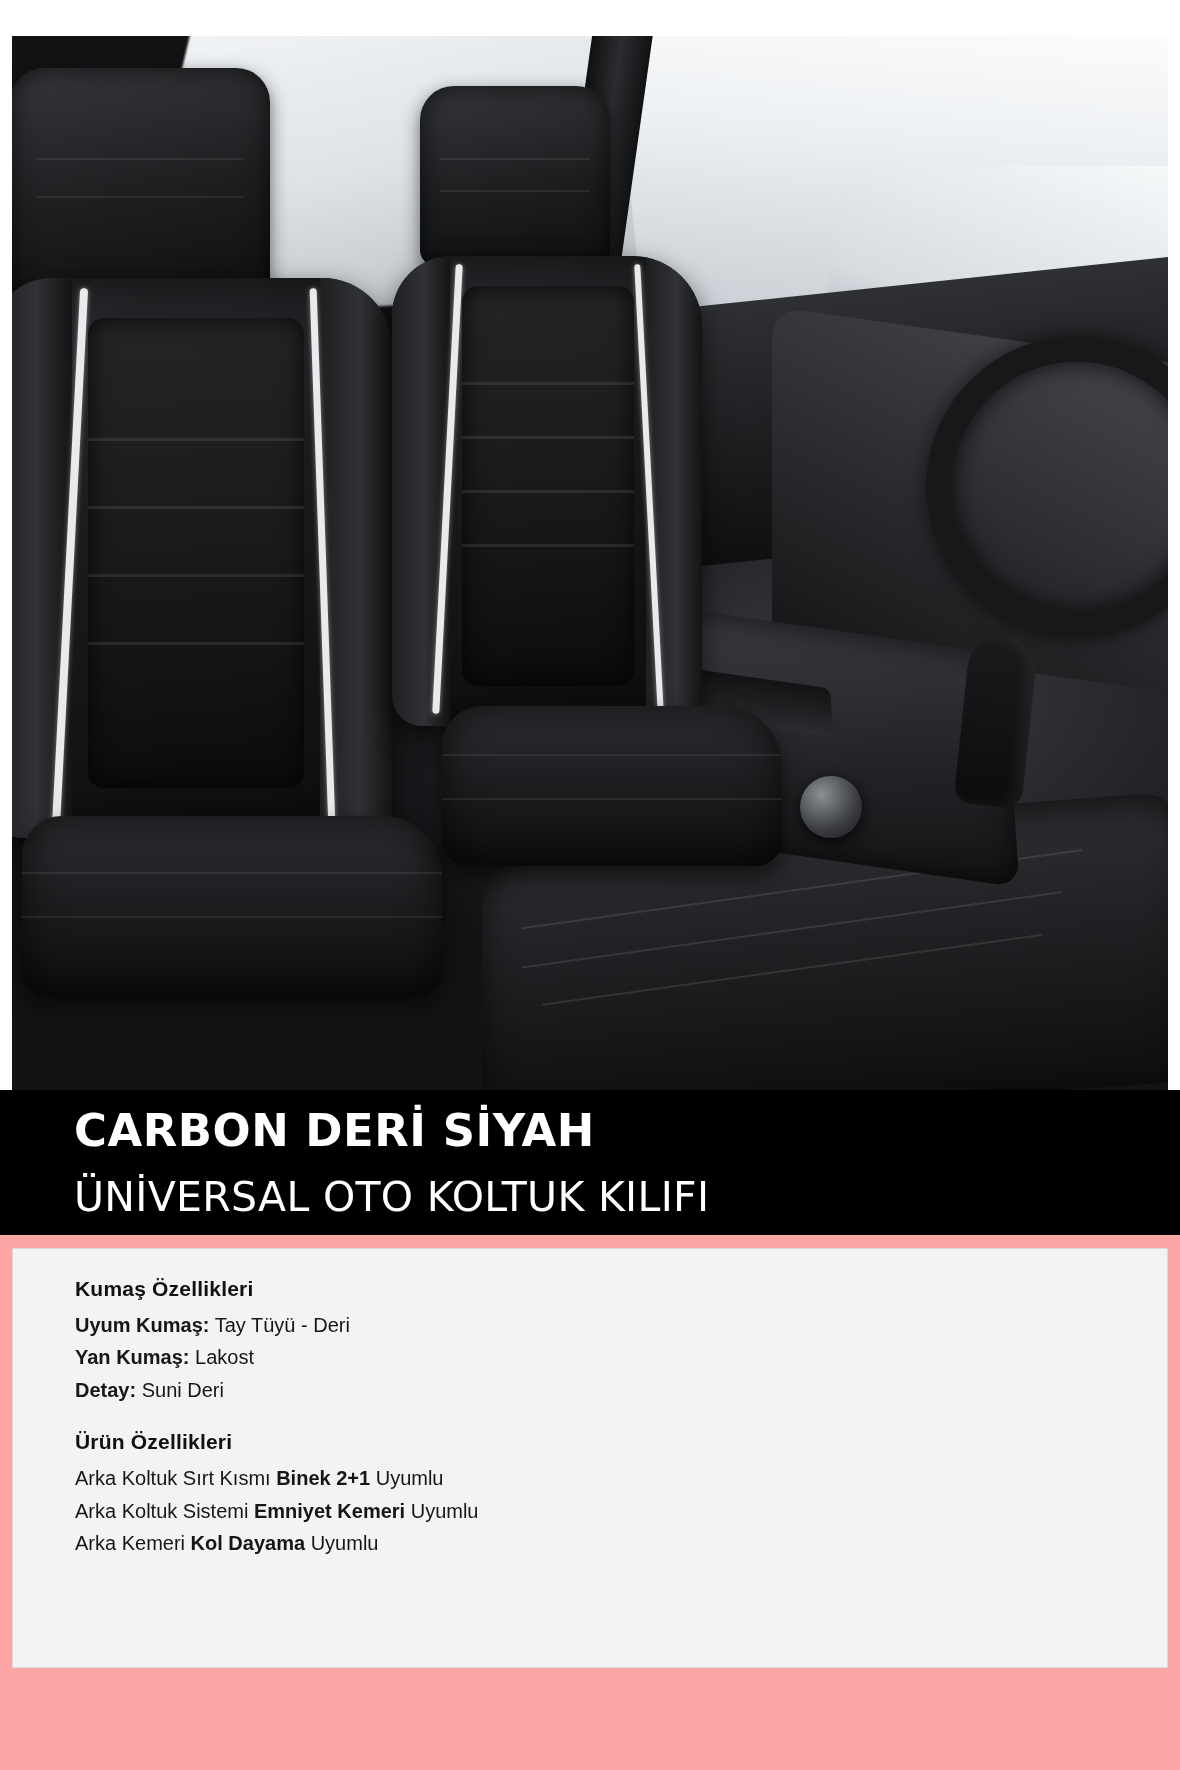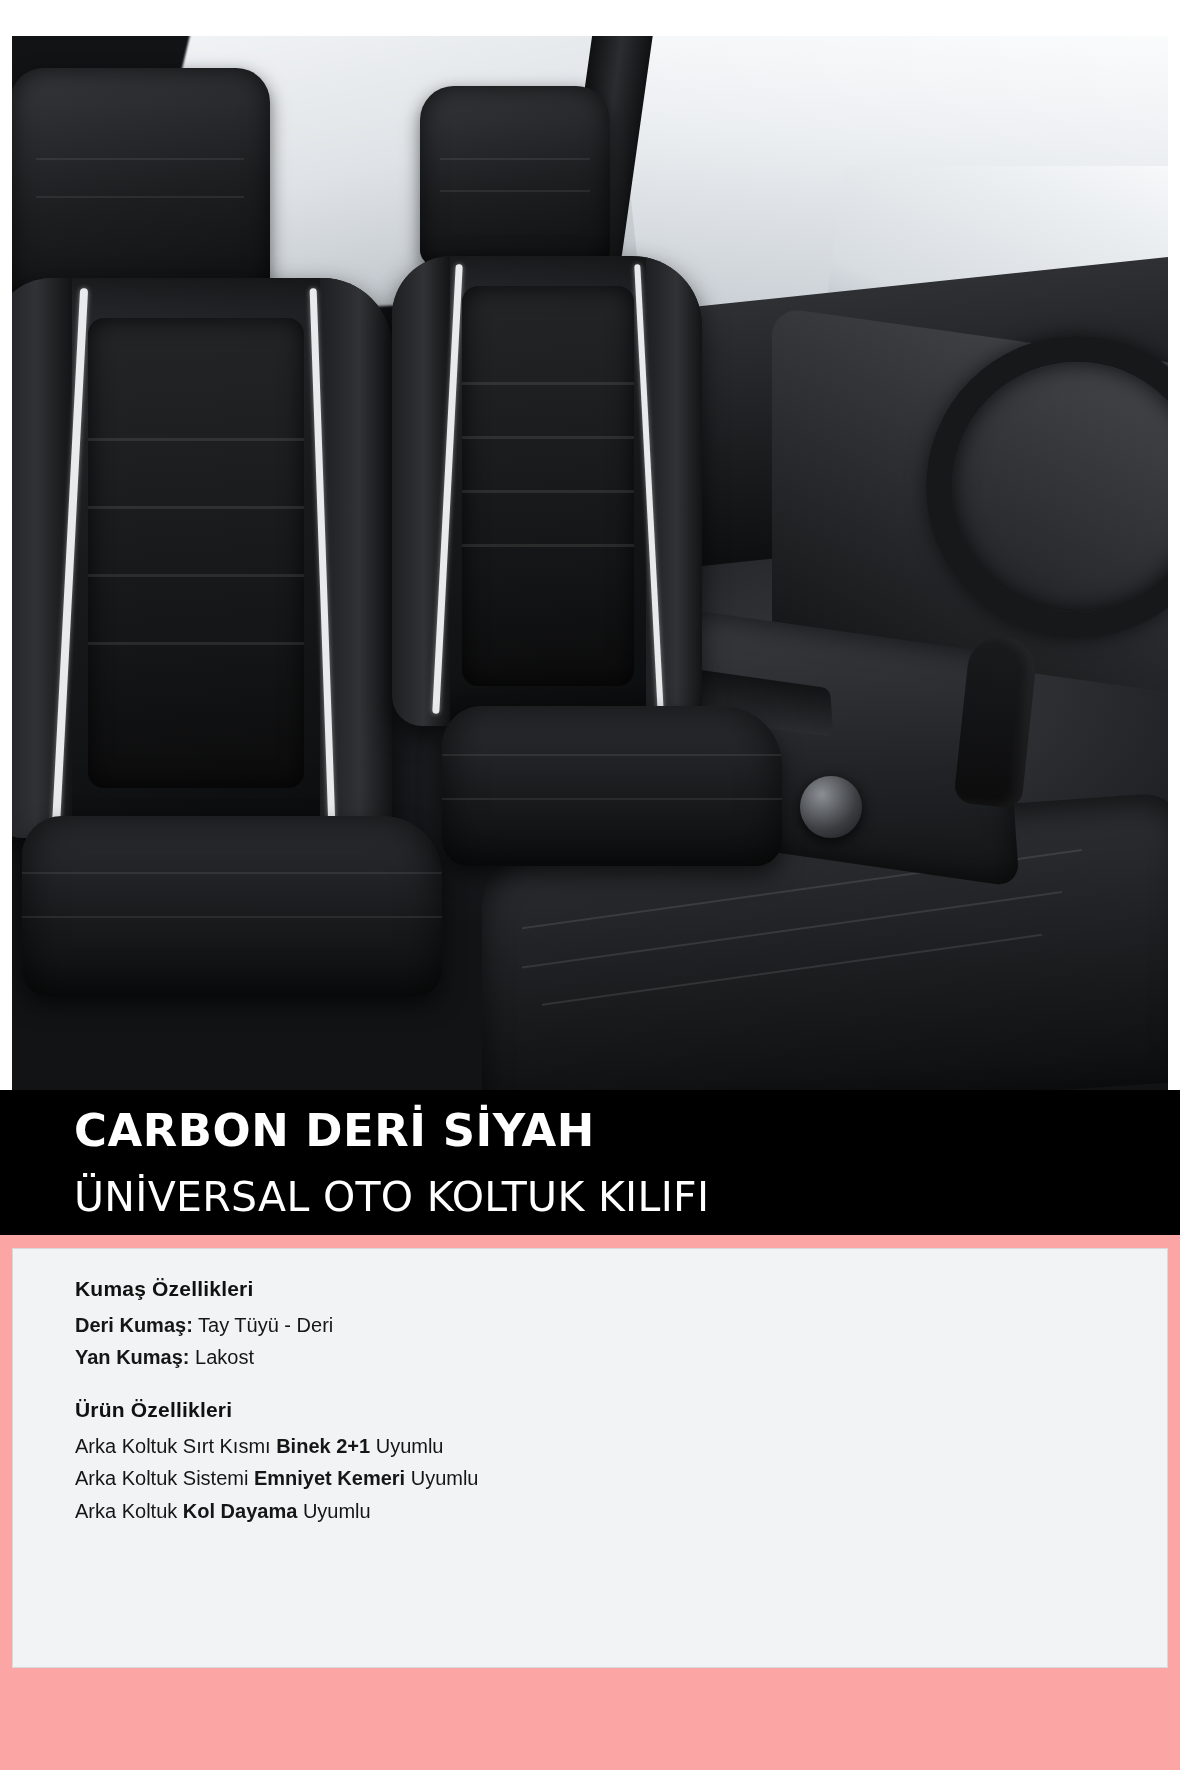--- a/index.html
+++ b/index.html
@@ -351,35 +351,38 @@
     <div class="title-main">CARBON DERİ SİYAH</div>
     <div class="title-sub">ÜNİVERSAL OTO KOLTUK KILIFI</div>
   </div>
 
   <div class="spec-panel">
 
     <div class="spec-left">
       <div class="spec-h">Kumaş Özellikleri</div>
 
       <div class="spec-row">
-        <b>Deri Kumaş:</b><span> Tay Tüyü - Deri</span>
+        <b>Uyum Kumaş:</b><span> Tay Tüyü - Deri</span>
       </div>
       <div class="spec-row">
         <b>Yan Kumaş:</b><span> Lakost</span>
       </div>
+      <div class="spec-row">
+        <b>Detay:</b><span> Suni Deri</span>
+      </div>
 
       <div class="spec-gap"></div>
 
       <div class="spec-h">Ürün Özellikleri</div>
 
       <div class="spec-row">
         <span>Arka Koltuk Sırt Kısmı </span><b>Binek 2+1</b><span> Uyumlu</span>
       </div>
       <div class="spec-row">
         <span>Arka Koltuk Sistemi </span><b>Emniyet Kemeri</b><span> Uyumlu</span>
       </div>
       <div class="spec-row">
-        <span>Arka Koltuk </span><b>Kol Dayama</b><span> Uyumlu</span>
+        <span>Arka Kemeri </span><b>Kol Dayama</b><span> Uyumlu</span>
       </div>
     </div>
 
   </div>
 </div>
 
 </body></html>

